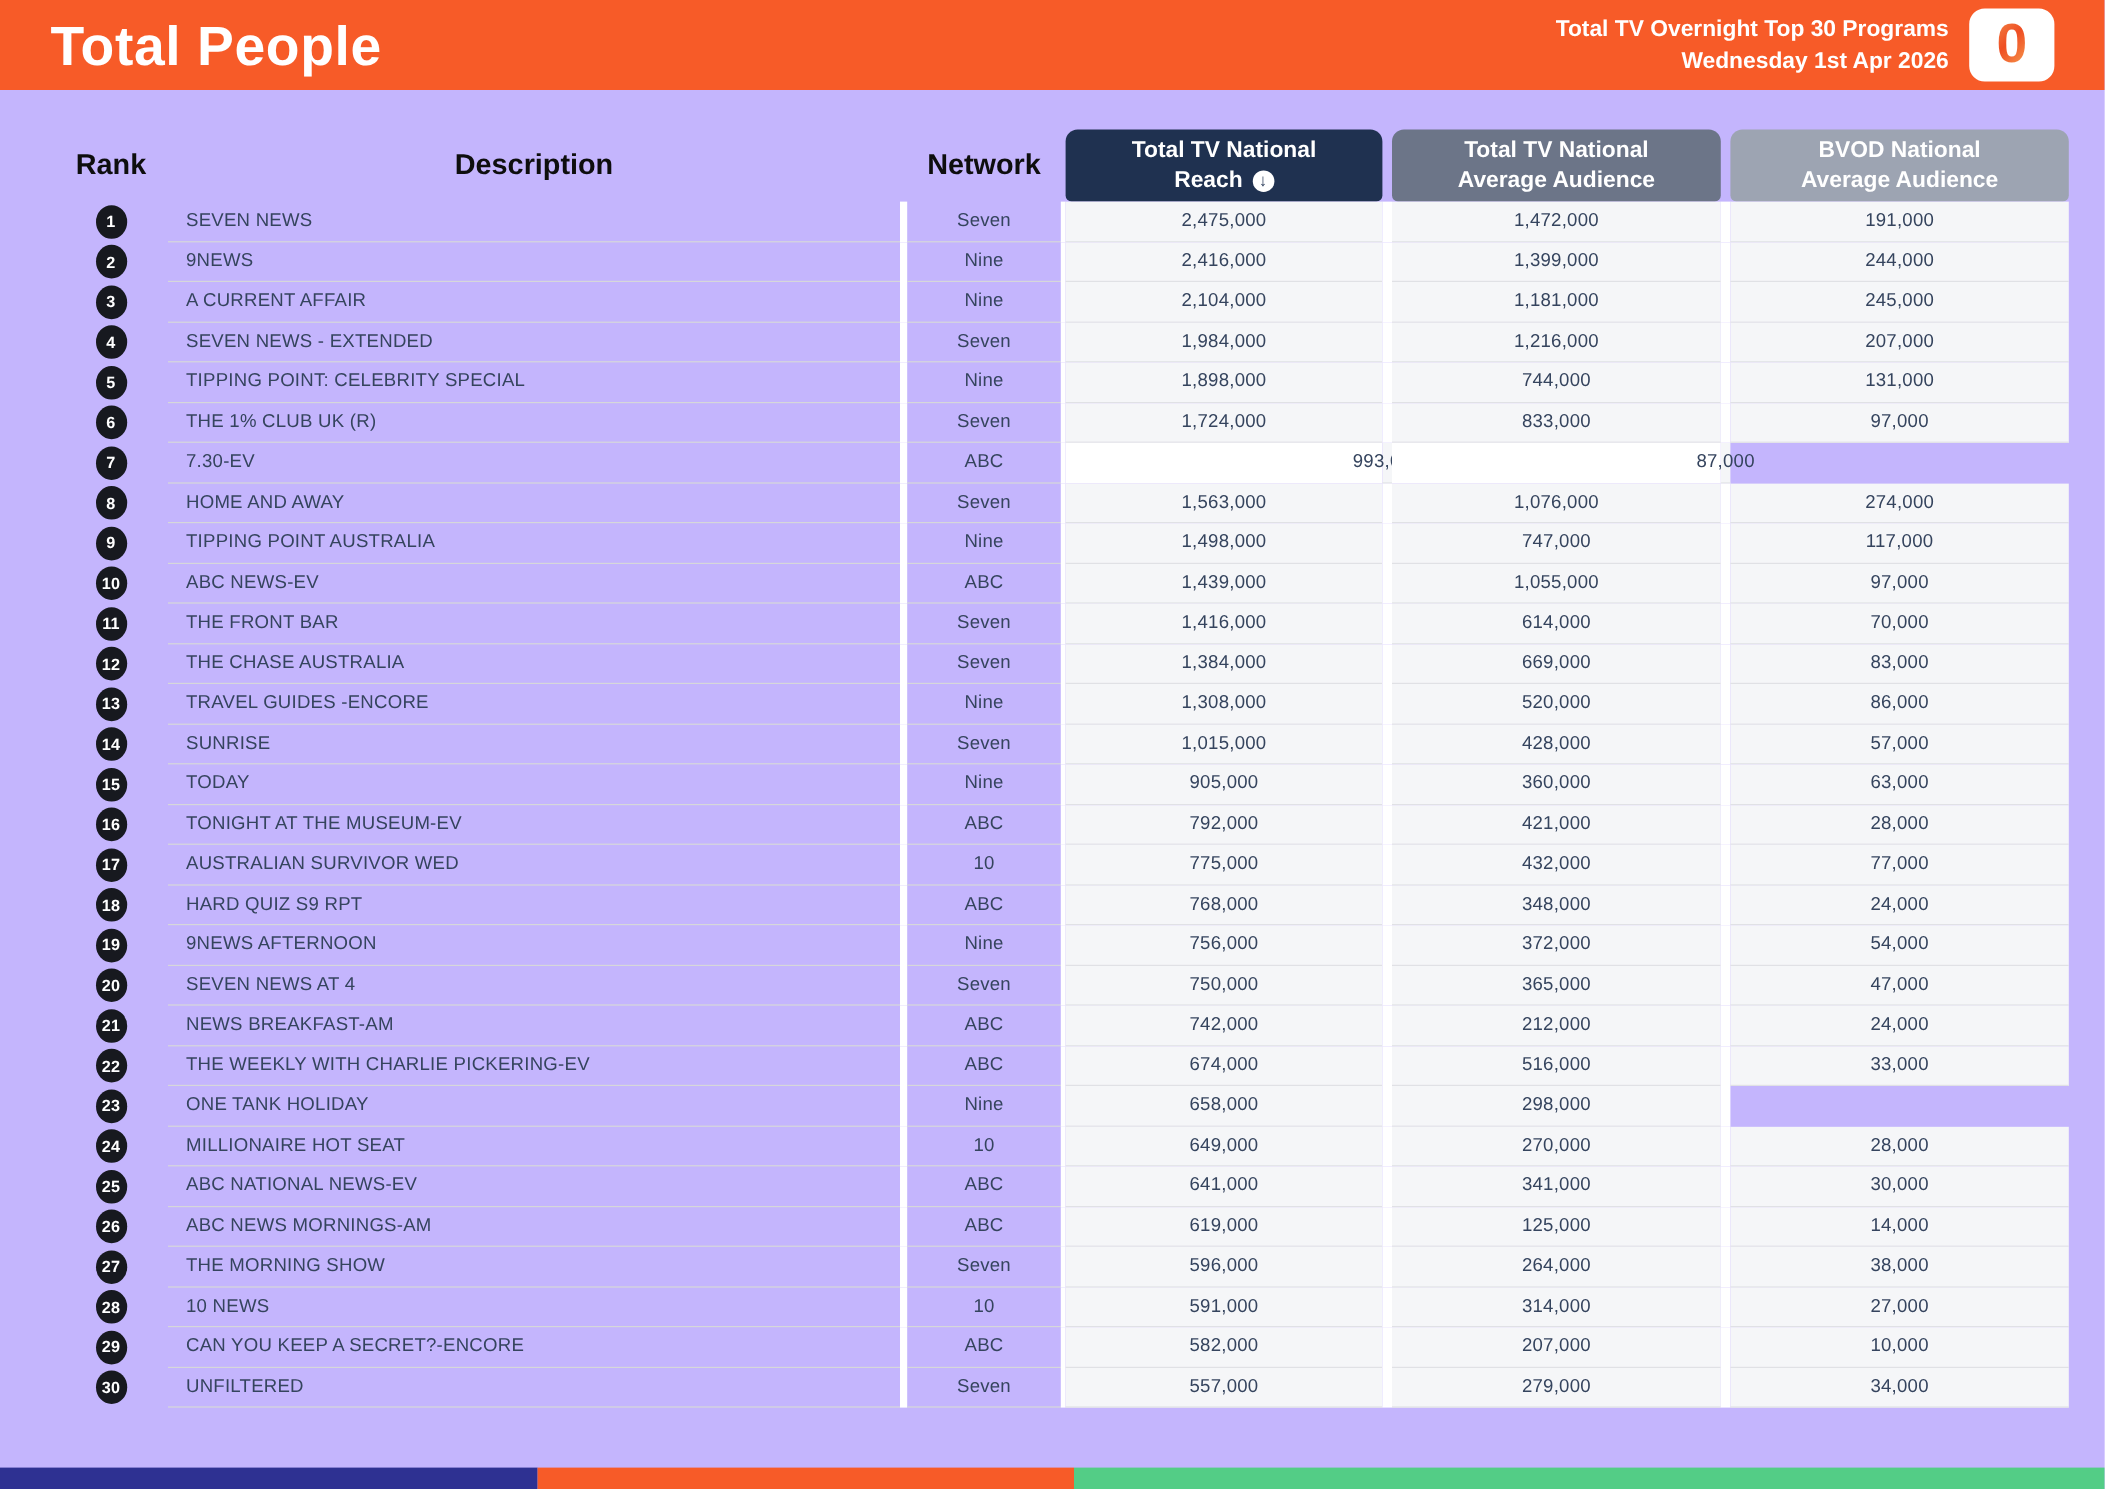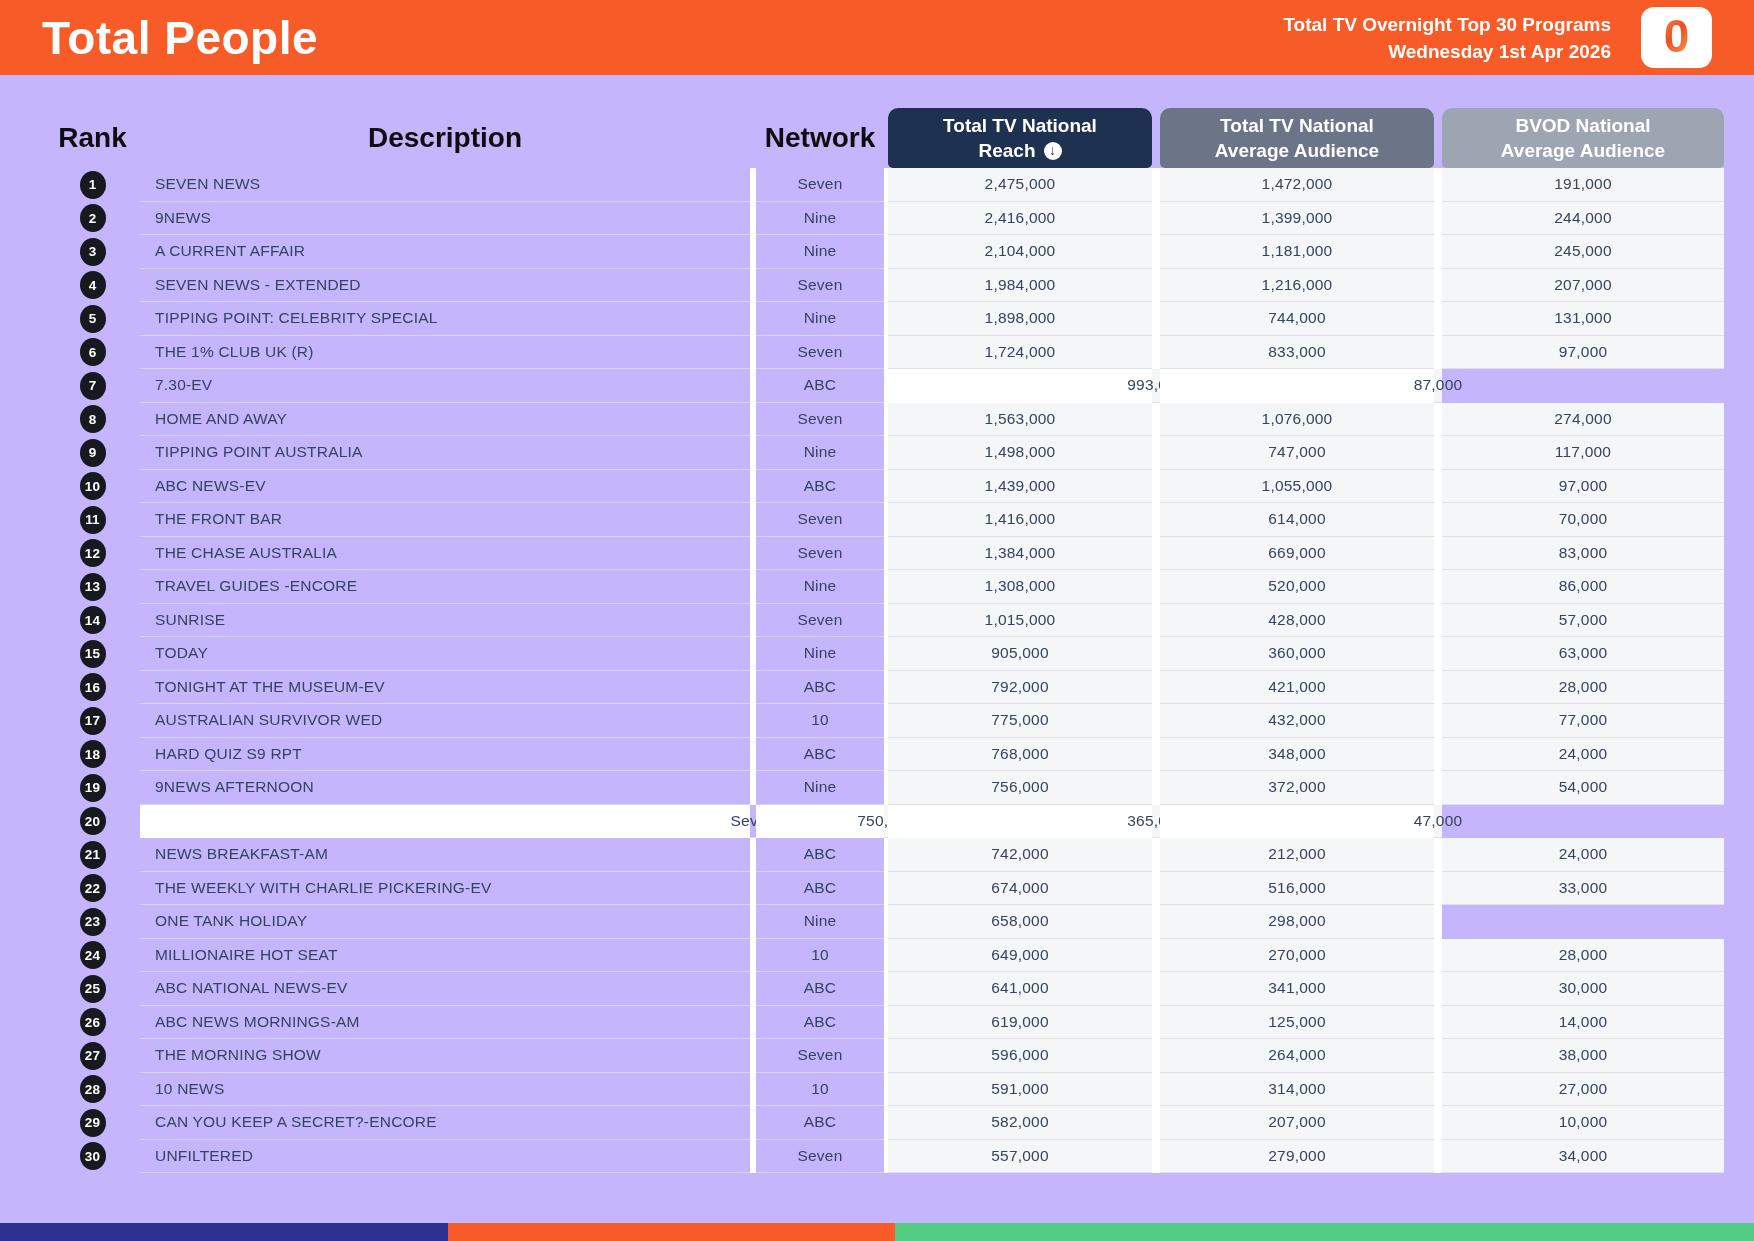--- a/index.html
+++ b/index.html
@@ -24,21 +24,21 @@
     justify-content: space-between;
     padding: 0 42px;
     flex: 0 0 auto;
   }
   .topbar h1 {
     color: #ffffff;
     font-size: 46px;
     font-weight: 700;
     letter-spacing: 0.5px;
   }
-  .topbar-right { display: flex; align-items: center; gap: 30px; }
+  .topbar-right { display: flex; align-items: center; gap: 17px; }
   .report-meta {
     text-align: right;
     color: #ffffff;
     font-size: 19px;
     font-weight: 700;
     line-height: 27px;
   }
   .logo-box {
     width: 71px;
     height: 61px;
@@ -60,21 +60,21 @@
   }
 
   
   .table-wrap { padding: 0 30px 0 45px; flex: 0 0 auto; }
   .grid-row {
     display: grid;
     grid-template-columns: 95px 610px 6px 128px 4px 264px 8px 274px 8px 282px;
   }
   .header-row { margin-top: 20px; height: 73px; align-items: end; }
   .hcell { height: 60px; display: flex; align-items: center; justify-content: center; }
-  .hlabel { font-size: 28px; font-weight: 700; color: #0e0e0e; }
+  .hlabel { font-size: 24px; font-weight: 700; color: #0e0e0e; }
   .hbox {
     height: 60px;
     border-radius: 10px 10px 5px 5px;
     color: #ffffff;
     font-size: 19px;
     font-weight: 700;
     line-height: 25px;
     display: flex;
     flex-direction: column;
     align-items: center;
@@ -709,20 +709,23 @@
             <span>54,000</span>
           </div>
   </div>
 
   <div class="grid-row row">
     <div class="cell rank-cell">
       <span class="rank-badge">
               <span>20</span>
             </span>
     </div>
+    <div class="cell desc-cell">
+            <span>SEVEN NEWS AT 4</span>
+          </div>
     <div class="gap-cell"></div>
     <div class="cell network-cell">
             <span>Seven</span>
           </div>
     <div class="gap-cell"></div>
     <div class="cell val-cell">
             <span>750,000</span>
           </div>
     <div class="gap-cell"></div>
     <div class="cell val-cell">

